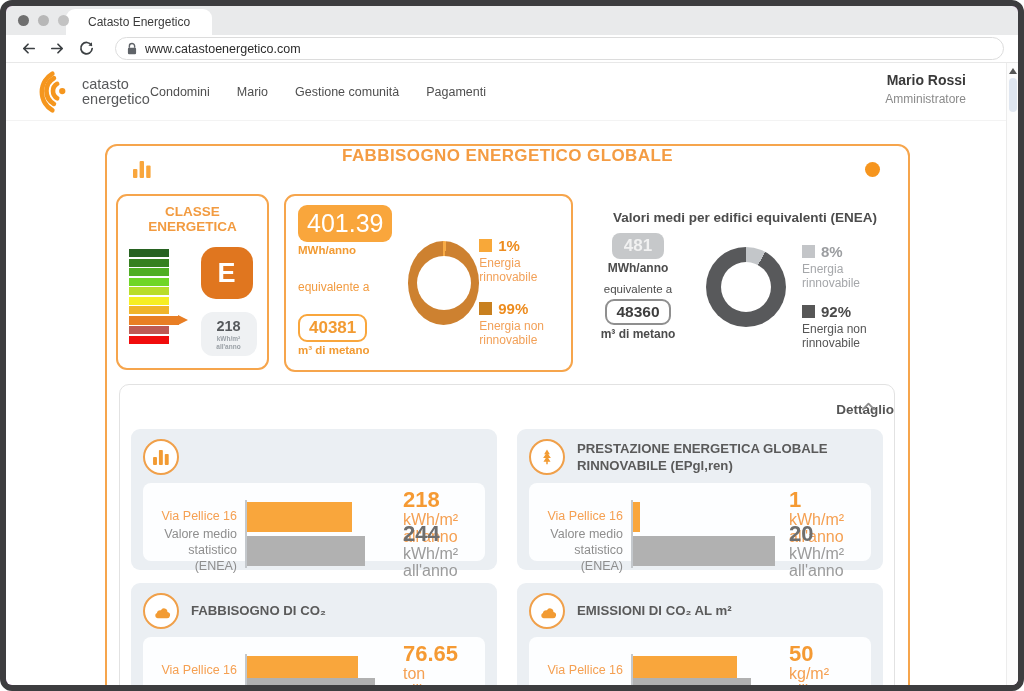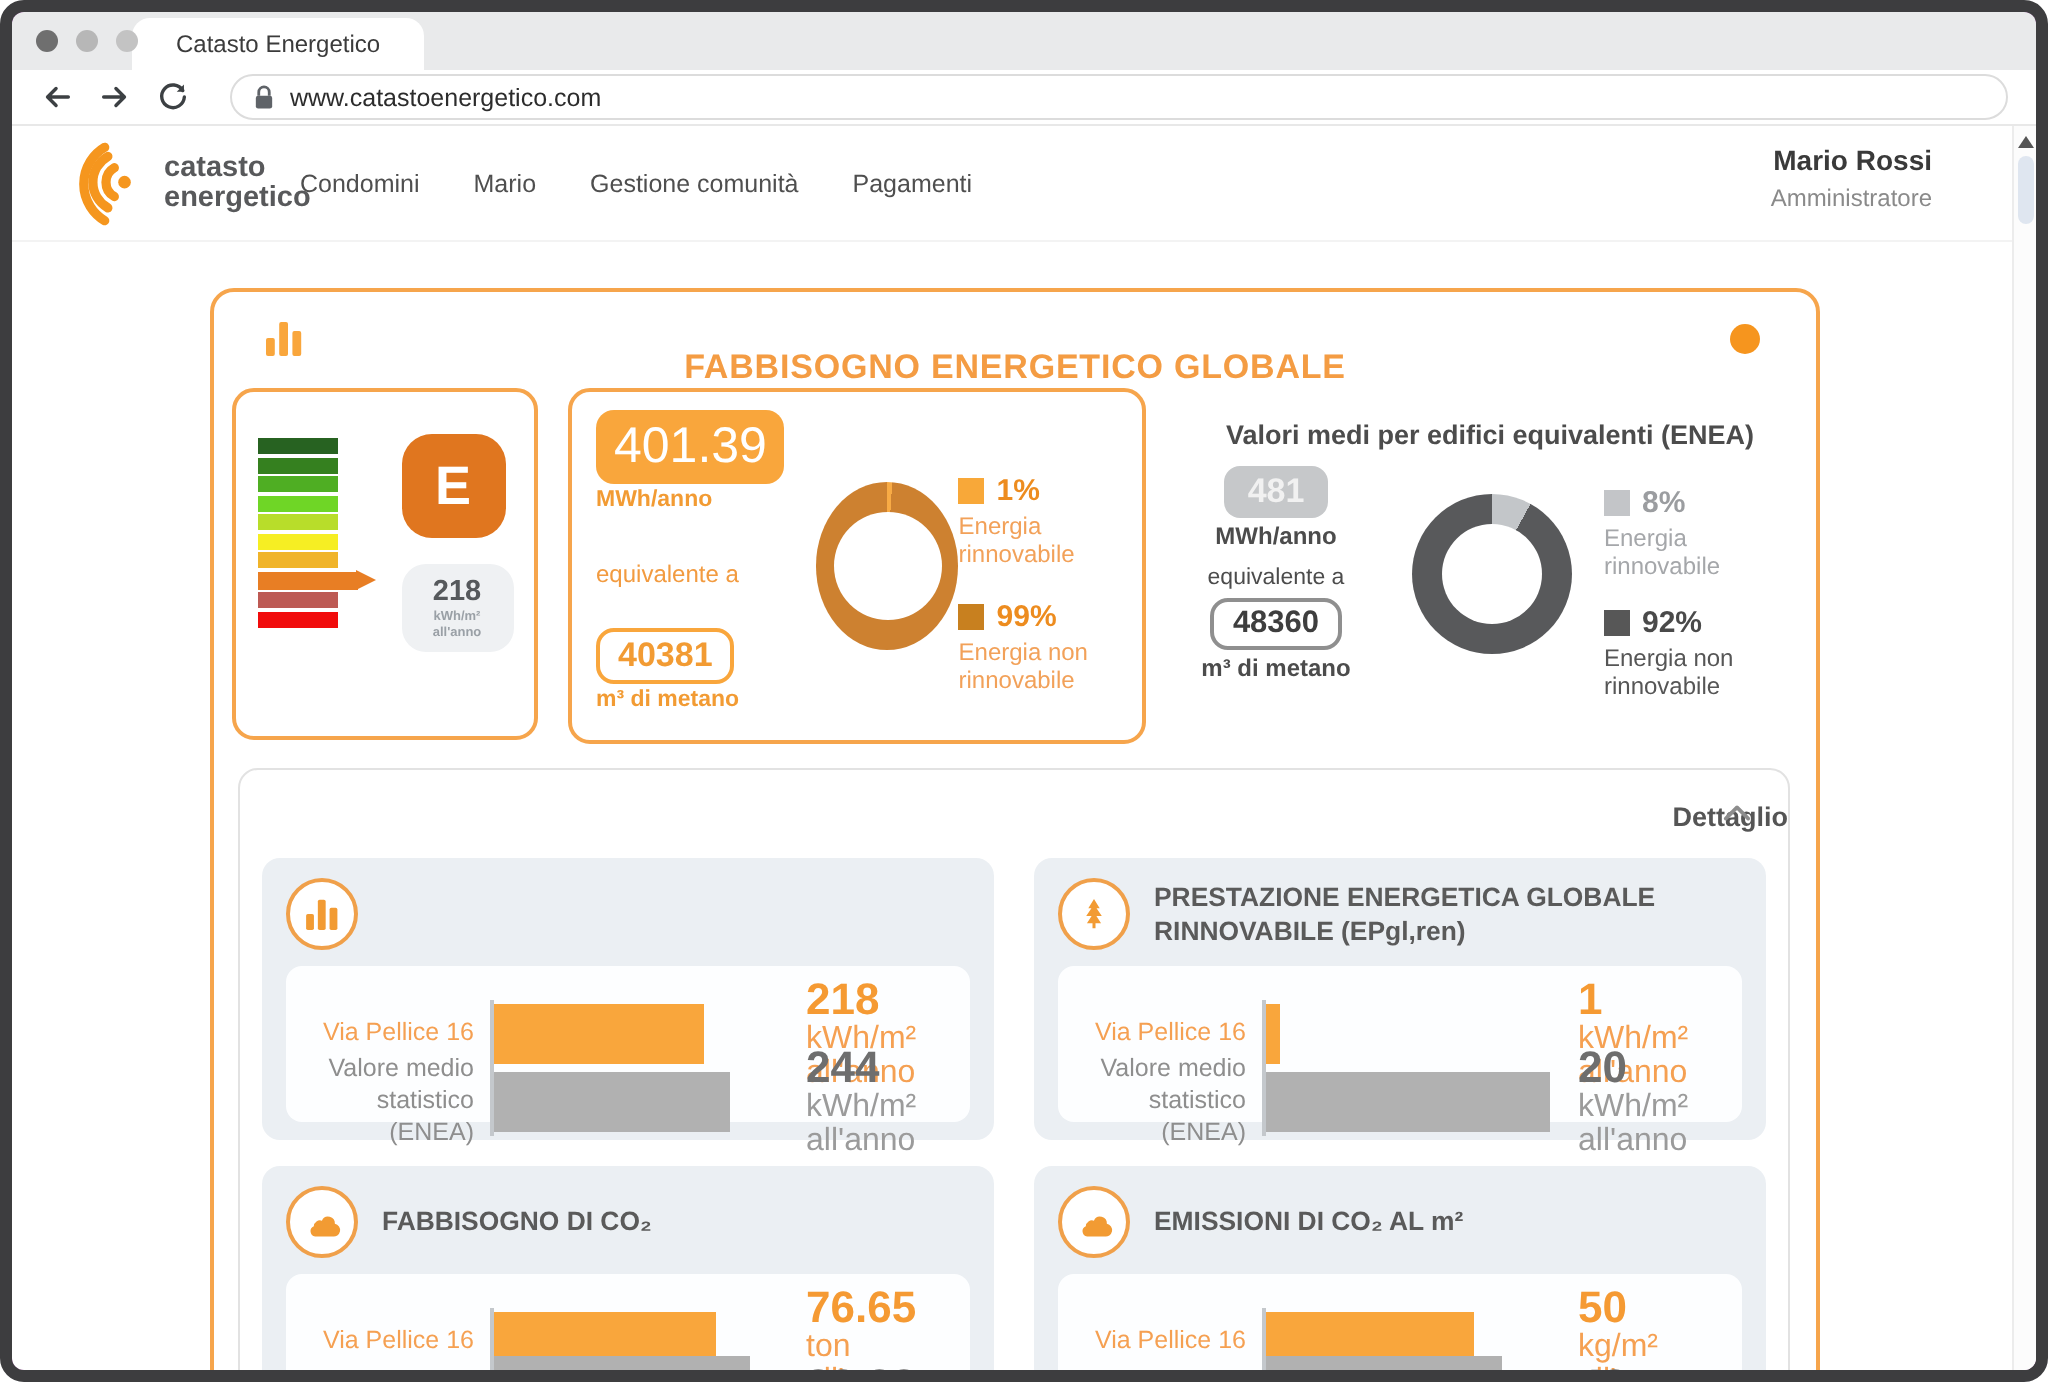--- a/index.html
+++ b/index.html
@@ -19,39 +19,39 @@
   .addr-row { height:28px; background:#fff; display:flex; align-items:center; padding-left:14px;
               border-bottom:1px solid #e8e8e8; }
   .nav-ico { width:17px; height:17px; margin-right:12px; flex:none; }
   .urlbar { flex:1; margin-left:8px; margin-right:14px; height:23px; border:1px solid #dcdcdc;
             border-radius:12px; display:flex; align-items:center; padding:0 10px; background:#fff; }
   .urlbar .url-text { font-size:12.5px; color:#2c2c2c; margin-left:7px; }
 
   
   .site-header { height:58px; background:#fff; position:relative; border-bottom:1px solid #f3f3f3; }
   .logo { position:absolute; left:22px; top:6px; display:flex; align-items:center; }
-  .logo-text { margin-left:4px; font-size:14.5px; font-weight:bold; color:#58595b; line-height:1.05; }
+  .logo-text { margin-left:4px; font-size:14.5px; font-weight:normal; color:#58595b; line-height:1.05; }
   .main-nav { position:absolute; left:144px; top:0; height:58px; display:flex; align-items:center; gap:27px; }
   .main-nav span { font-size:12.5px; color:#4f4f4f; cursor:pointer; }
   .user { position:absolute; right:52px; top:9px; text-align:right; }
   .user-name { font-size:14px; font-weight:bold; color:#3a3a3a; }
   .user-role { font-size:12px; color:#8a8a8a; margin-top:4px; }
 
   
   .scrollbar { position:absolute; right:0; top:57px; bottom:0; width:12px; background:#fcfcfc;
                border-left:1px solid #ececec; z-index:5; }
   .sb-arrow { width:0; height:0; border-left:4px solid transparent; border-right:4px solid transparent;
               border-bottom:6px solid #555; margin:5px auto 0; }
   .sb-thumb { width:8px; height:34px; background:#dfe6f0; border-radius:4px; margin:4px auto 0; }
 
   
   .page-body { position:relative; height:565px; background:#fff; }
   .panel { position:absolute; left:99px; top:23px; width:805px; height:580px;
            border:2px solid #f6a54c; border-radius:12px; background:#fff; }
-  .panel-title-row { position:relative; height:48px; display:flex; align-items:flex-end; justify-content:center; }
+  .panel-title-row { position:relative; height:48px; display:flex; align-items:flex-start; justify-content:center; }
   .panel-title { font-size:17px; font-weight:bold; color:#f49c43; letter-spacing:0.4px; }
   .panel-chart-ico { position:absolute; left:26px; top:14px; }
   .panel-dot { position:absolute; right:28px; top:16px; width:15px; height:15px; border-radius:50%; background:#f6951e; }
 
   .top-row { display:flex; padding-left:9px; gap:15px; height:180px; }
 
   
   .classe-card { width:184px; height:176px; border:2px solid #f6a54c; border-radius:11px; padding:8px 6px; }
   .classe-title { text-align:center; font-size:13.5px; font-weight:bold; color:#f29b40; }
   .classe-body { display:flex; justify-content:center; gap:20px; margin-top:13px; }
@@ -207,20 +207,21 @@
           <rect x="6.6" y="1" width="4.4" height="17" rx="1" fill="#f9a63c"></rect>
           <rect x="13.2" y="5.5" width="4.4" height="12.5" rx="1" fill="#f9a63c"></rect>
         </svg>
         <span class="panel-title">FABBISOGNO ENERGETICO GLOBALE</span>
         <span class="panel-dot"></span>
       </div>
 
       <div class="top-row">
 
         <div class="classe-card">
+          <div class="classe-title">CLASSE ENERGETICA</div>
           <div class="classe-body">
             <div class="scale">
                 <div class="scale-bar" style="background: rgb(39, 98, 33);"></div>
                 <div class="scale-bar" style="background: rgb(53, 128, 31);"></div>
                 <div class="scale-bar" style="background: rgb(79, 174, 35);"></div>
                 <div class="scale-bar" style="background: rgb(111, 214, 38);"></div>
                 <div class="scale-bar" style="background: rgb(184, 221, 42);"></div>
                 <div class="scale-bar" style="background: rgb(246, 238, 35);"></div>
                 <div class="scale-bar" style="background: rgb(240, 180, 42);"></div>
                 <div class="scale-bar arrow" style="background: rgb(232, 126, 36);">

